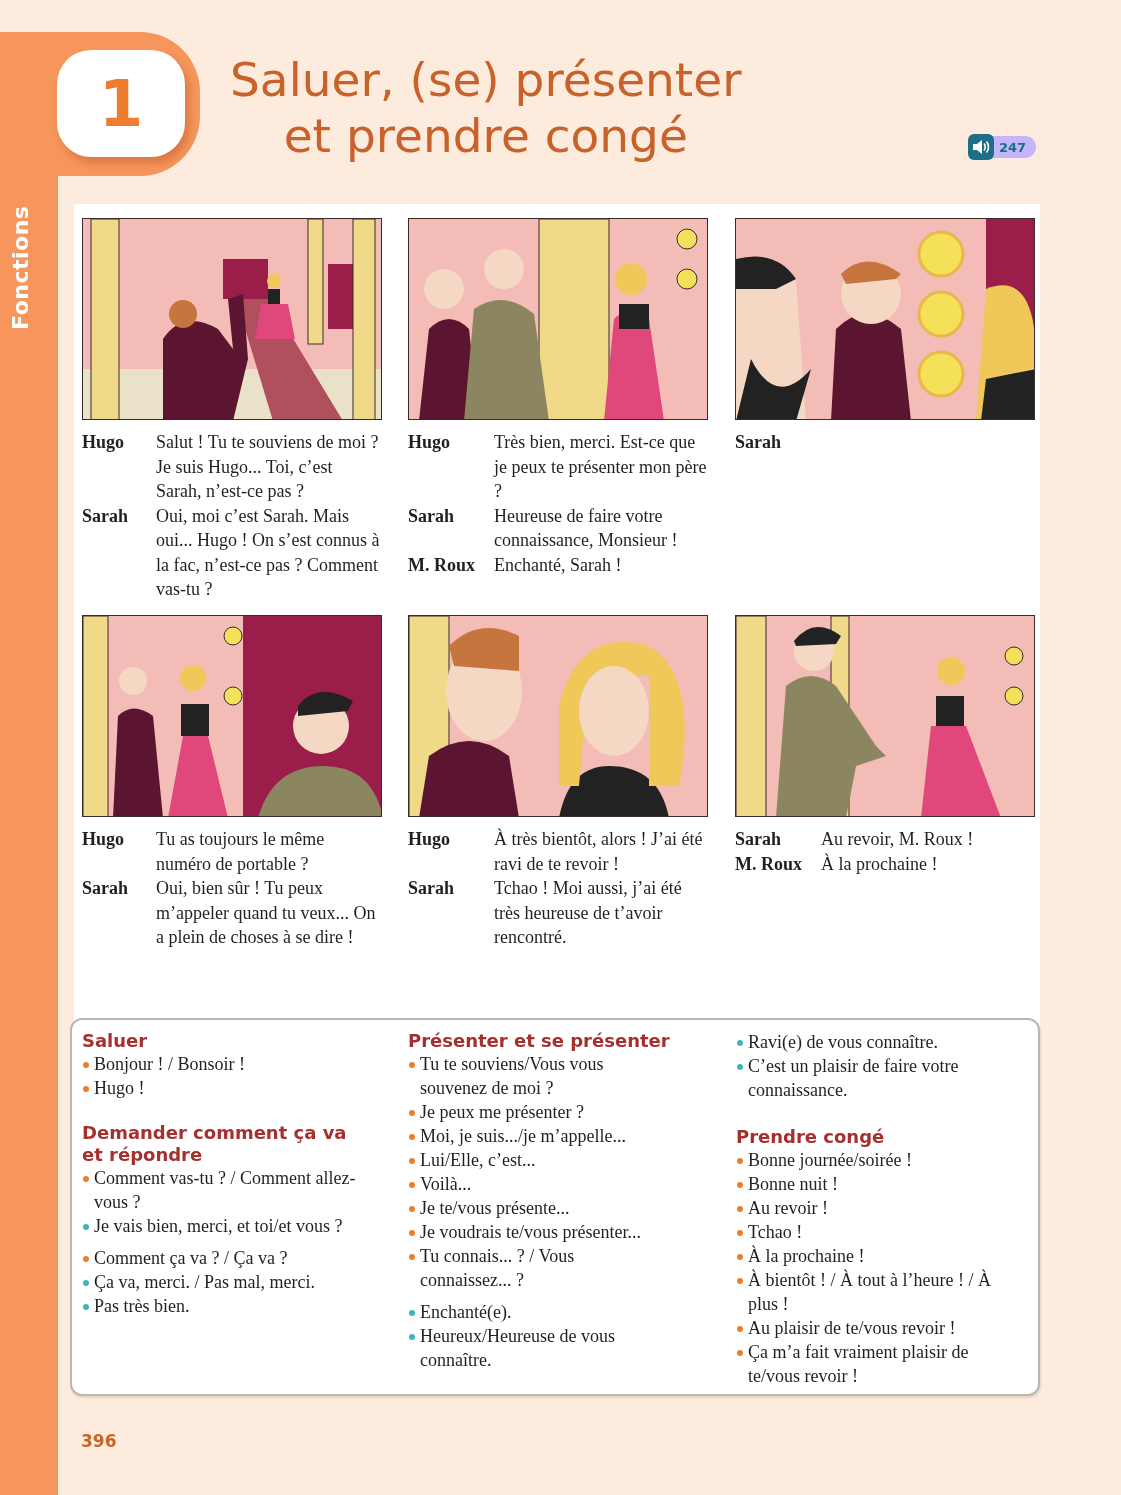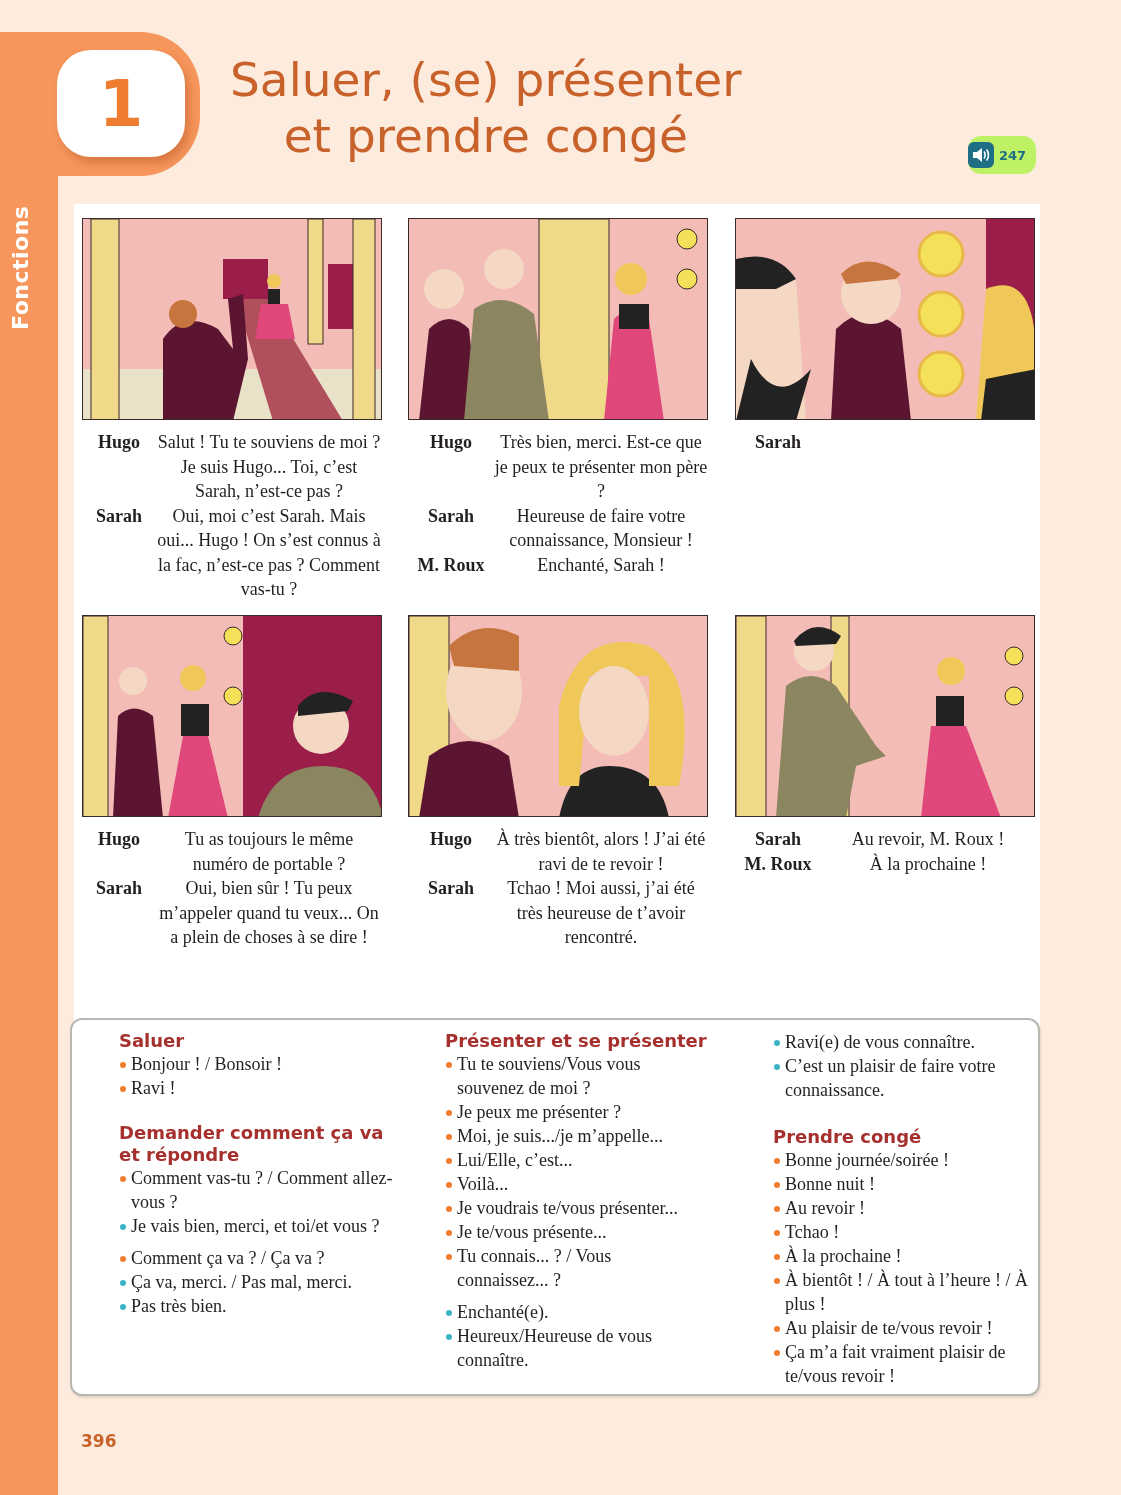--- a/index.html
+++ b/index.html
@@ -35,52 +35,51 @@
     transform-origin: left top; transform: rotate(-90deg);
     font-family: "DejaVu Sans", sans-serif; font-weight: bold;
     font-size: 22px; color: #fff; letter-spacing: 0.5px;
   }
   .title {
     position: absolute; left: 230px; top: 52px;
     font-family: "DejaVu Sans", sans-serif;
     font-size: 47px; line-height: 56px; color: #c8622a; text-align: center;
   }
   .audio {
-    position: absolute; left: 968px; top: 136px; height: 38px;
-    background: #bef264; border-radius: 13px;
+    position: absolute; left: 968px; top: 136px; height: 22px;
+    background: #c4b5fd; border-radius: 13px;
     display: flex; align-items: center; padding-right: 10px;
   }
   .audio .ic {
     width: 26px; height: 26px; background: #1e6f86; border-radius: 6px;
     display: flex; align-items: center; justify-content: center;
   }
   .audio .n {
     margin-left: 5px; font-family: "DejaVu Sans", sans-serif; font-weight: bold;
     font-size: 13px; color: #1e6f86;
   }
   .comic {
     position: absolute; left: 74px; top: 204px; width: 966px; height: 1000px;
     background: #fff;
-    text-align: center;
   }
   .panel { position: absolute; width: 300px; }
   .pic {
     width: 300px; height: 202px; background: #f4c1bc; position: relative; overflow: hidden;
     border: 1px solid #3a2a2a;
   }
   .dlg { margin-top: 10px; font-size: 18px; line-height: 24.5px; }
   .line { display: flex; }
   .spk { font-weight: bold; flex: 0 0 auto; }
   .txt { flex: 1; }
   .infobox {
     position: absolute; left: 70px; top: 1018px; width: 970px; height: 378px;
     background: #fff; border: 2px solid #b8b8b0; border-radius: 12px;
     box-shadow: 1px 2px 2px rgba(0,0,0,0.1);
   }
-  .col { position: absolute; top: 10px; margin-left: 37px; }
+  .col { position: absolute; top: 10px; }
   .sec-h {
     font-family: "DejaVu Sans", sans-serif; font-weight: bold;
     font-size: 18px; line-height: 22px; color: #a5302d;
   }
   ul { list-style: none; }
   li { font-size: 18px; line-height: 24px; position: relative; padding-left: 12px; }
   li::before {
     content: ""; position: absolute; left: 1px; top: 10px; width: 6px; height: 6px;
     border-radius: 50%; background: var(--dot);
   }
@@ -288,42 +287,42 @@
     </div>
   </div>
 </div>
 
 <div class="infobox">
 
   <div class="col" style="left:10px; width:305px;">
     <div class="sec-h">Saluer</div>
     <ul>
       <li class="o">Bonjour ! / Bonsoir !</li>
-      <li class="o">Ravi !</li>
+      <li class="o">Hugo !</li>
     </ul>
     <div class="sec-h" style="margin-top:22px; width:290px;">Demander comment ça va et répondre</div>
     <ul>
       <li class="o">Comment vas-tu ? / Comment allez-vous ?</li>
       <li class="b">Je vais bien, merci, et toi/et vous ?</li>
       <li class="o gap">Comment ça va ? / Ça va ?</li>
       <li class="b">Ça va, merci. / Pas mal, merci.</li>
       <li class="b">Pas très bien.</li>
     </ul>
   </div>
 
   <div class="col" style="left:336px; width:310px;">
     <div class="sec-h">Présenter et se présenter</div>
     <ul>
       <li class="o" style="width:240px">Tu te souviens/Vous vous souvenez de moi ?</li>
       <li class="o">Je peux me présenter ?</li>
       <li class="o">Moi, je suis.../je m’appelle...</li>
       <li class="o">Lui/Elle, c’est...</li>
       <li class="o">Voilà...</li>
+      <li class="o">Je te/vous présente...</li>
       <li class="o">Je voudrais te/vous présenter...</li>
-      <li class="o">Je te/vous présente...</li>
       <li class="o" style="width:230px">Tu connais... ? / Vous connaissez... ?</li>
       <li class="b gap">Enchanté(e).</li>
       <li class="b" style="width:250px">Heureux/Heureuse de vous connaître.</li>
     </ul>
   </div>
 
   <div class="col" style="left:664px; width:290px;">
     <ul>
       <li class="b">Ravi(e) de vous connaître.</li>
       <li class="b" style="width:265px">C’est un plaisir de faire votre connaissance.</li>

